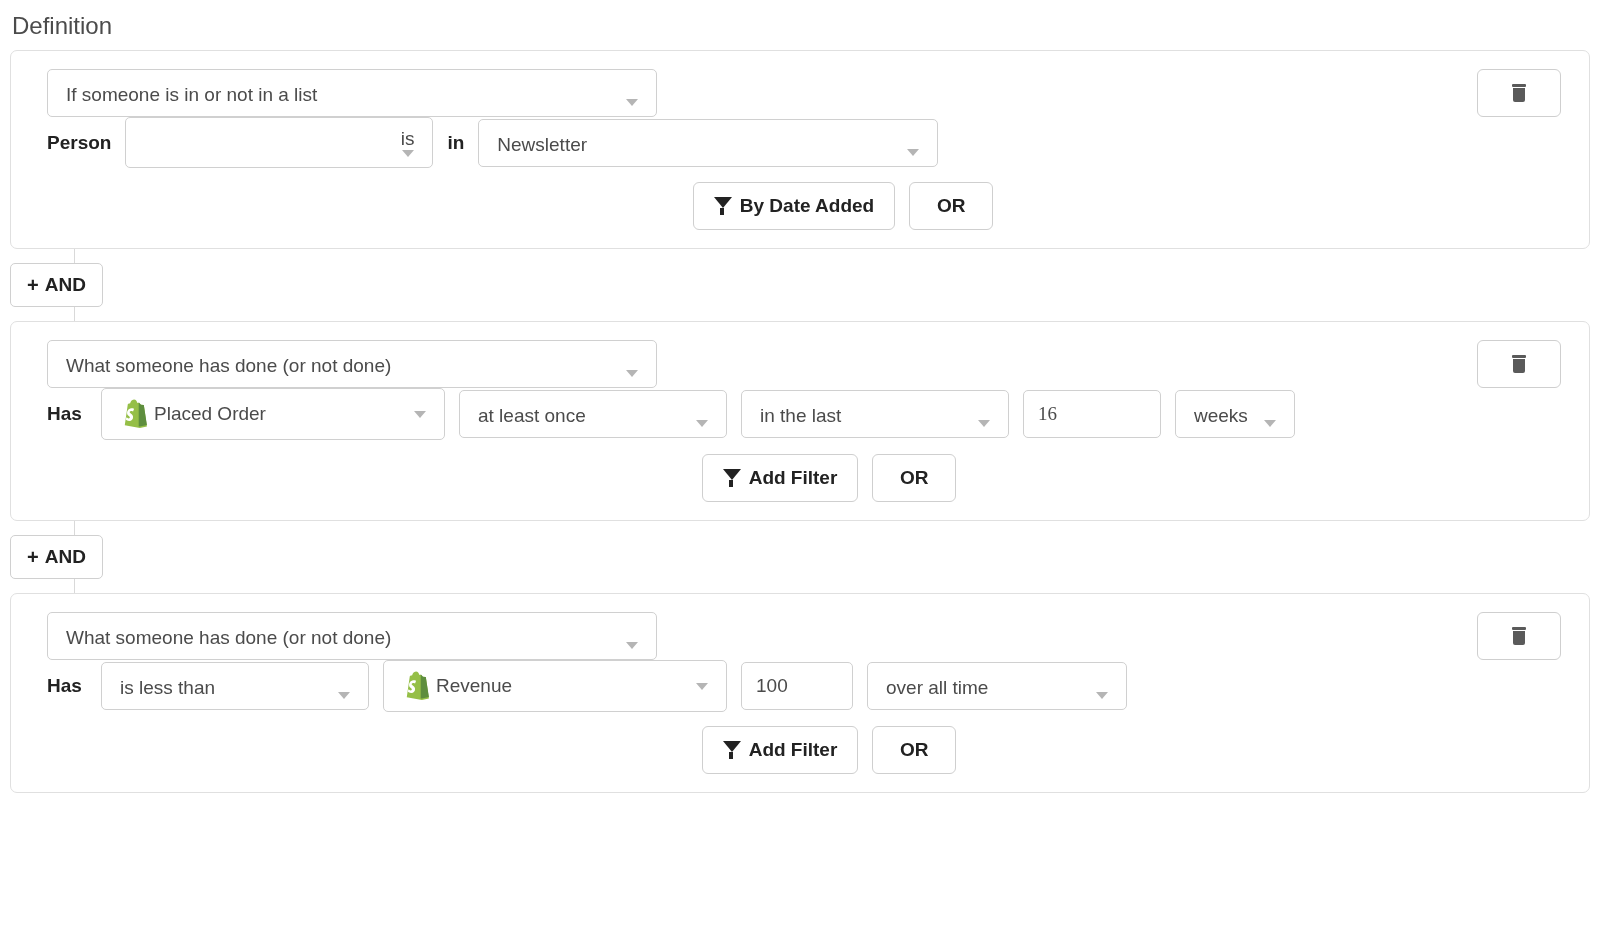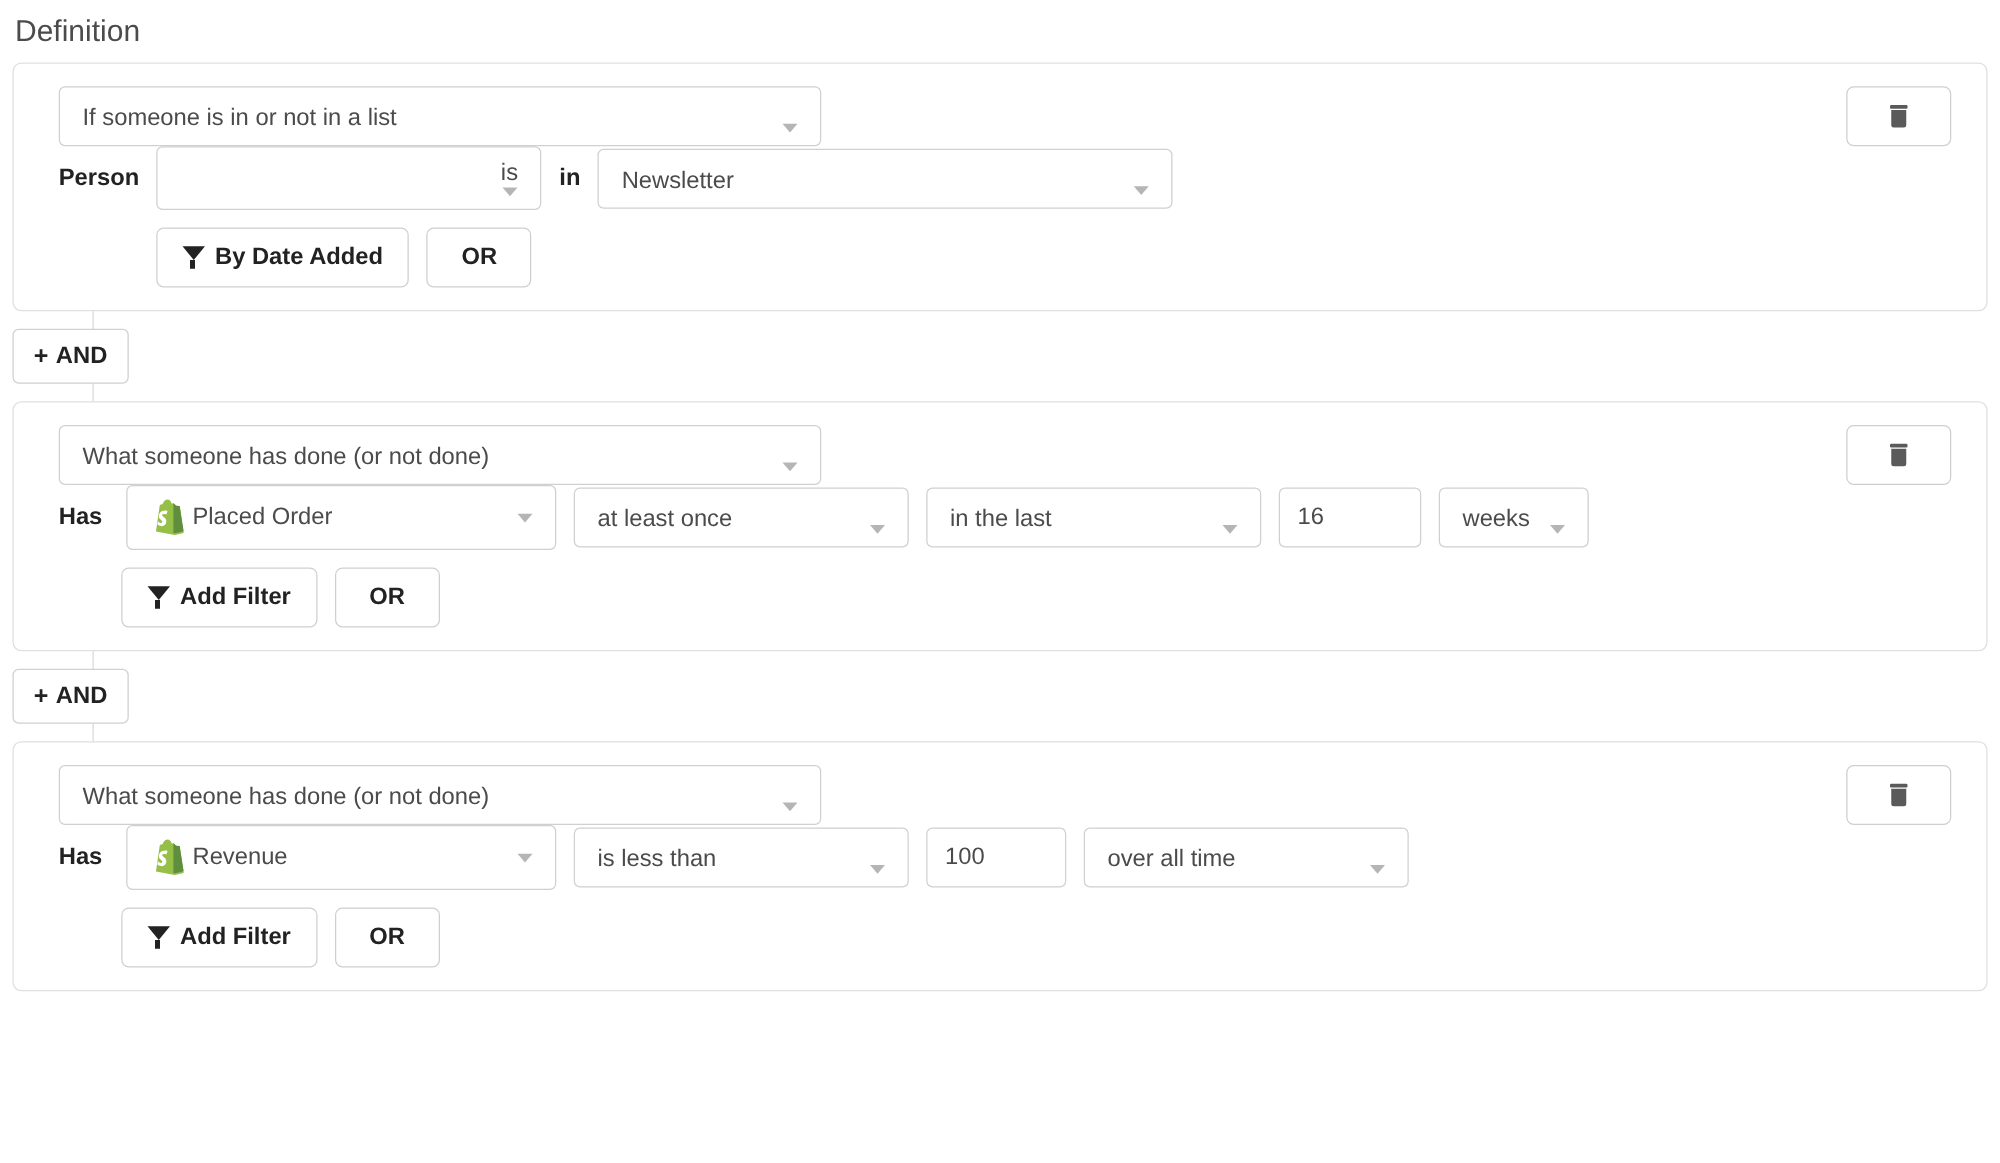--- a/index.html
+++ b/index.html
@@ -169,29 +169,29 @@
     font-size: 19px;
     cursor: pointer;
     color: #222;
   }
   .w-main { width: 610px; }
   .w-person-is { width: 308px; flex-direction: column; }
   .w-newsletter { width: 460px; }
   .w-event { width: 344px; display:flex; align-items:center; }
   .w-freq { width: 268px; }
   .w-range { width: 268px; }
-  .w-num  { width: 114px; }
+  .w-num  { width: 138px; font-family: Liberation Serif, serif; }
   .w-unit { width: 120px; }
   .w-comp { width: 268px; }
   .w-revnum { width: 112px; }
   .w-alltime { width: 260px; }
   .row-between {
     display: flex;
     align-items: center;
-    justify-content: flex-start;
+    justify-content: center;
   }
   .left-group { display:flex; align-items:center; gap:14px; flex-wrap:wrap; }
 </style>
 </head>
 <body>
 
 <div class="section-title">Definition</div>
 
 <div class="card">
   <div class="top-row">
@@ -304,35 +304,35 @@
       <span class="select-text">What someone has done (or not done)</span>
       <span class="chevron"></span>
     </div>
     <button class="btn btn-icon-only">
       <span class="trash-icon"></span>
     </button>
   </div>
 
   <div class="row">
     <span class="label-strong" style="min-width:40px;">Has</span>
+    <div class="select w-comp">
+      <span class="select-text">is less than</span>
+      <span class="chevron"></span>
+    </div>
     <div class="select w-event">
       <span class="shopify-icon">
         <svg viewBox="0 0 24 26">
             <path fill="#95BF47" d="M20.5 5.3c0-.1-.1-.2-.3-.2l-2.2-.2-1.6-1.6c-.2-.2-.5-.1-.6-.1l-.8.3C14.5 2 13.6.5 12 .5c-2 0-3 2-3.3 3.2l-1.5.5c-.5.1-.5.2-.6.6L4 22.7l13.1 2.4 6.1-1.3L20.5 5.3z"></path>
             <path fill="#5E8E3E" d="M17.1 23.9l6.1-1.3L20.5 5.3c0-.1-.1-.2-.3-.2l-2.2-.2-1.6-1.6c-.1-.1-.2-.1-.3-.1v20.7z"></path>
             <path fill="#FFF" d="M12 8.6l-.8 2.3s-.7-.4-1.6-.4c-1.3 0-1.3.8-1.3 1 0 1.1 2.9 1.5 2.9 4.1 0 2.1-1.3 3.4-3.1 3.4-2.1 0-3.2-1.3-3.2-1.3l.6-1.9s1.1 1 2 1c.6 0 .9-.5.9-.8 0-1.4-2.4-1.5-2.4-3.9 0-2 1.4-4 4.4-4 1.1 0 1.6.5 1.6.5z"></path>
           </svg>
       </span>
       <span class="select-text">Revenue</span>
       <span class="chevron"></span>
     </div>
-    <div class="select w-comp">
-      <span class="select-text">is less than</span>
-      <span class="chevron"></span>
-    </div>
     <input class="input w-revnum" value="100" style="">
     <div class="select w-alltime">
       <span class="select-text">over all time</span>
       <span class="chevron"></span>
     </div>
   </div>
 
   <div class="row row-between">
     <div class="left-group" style="margin-left:50px;">
       <button class="btn">

